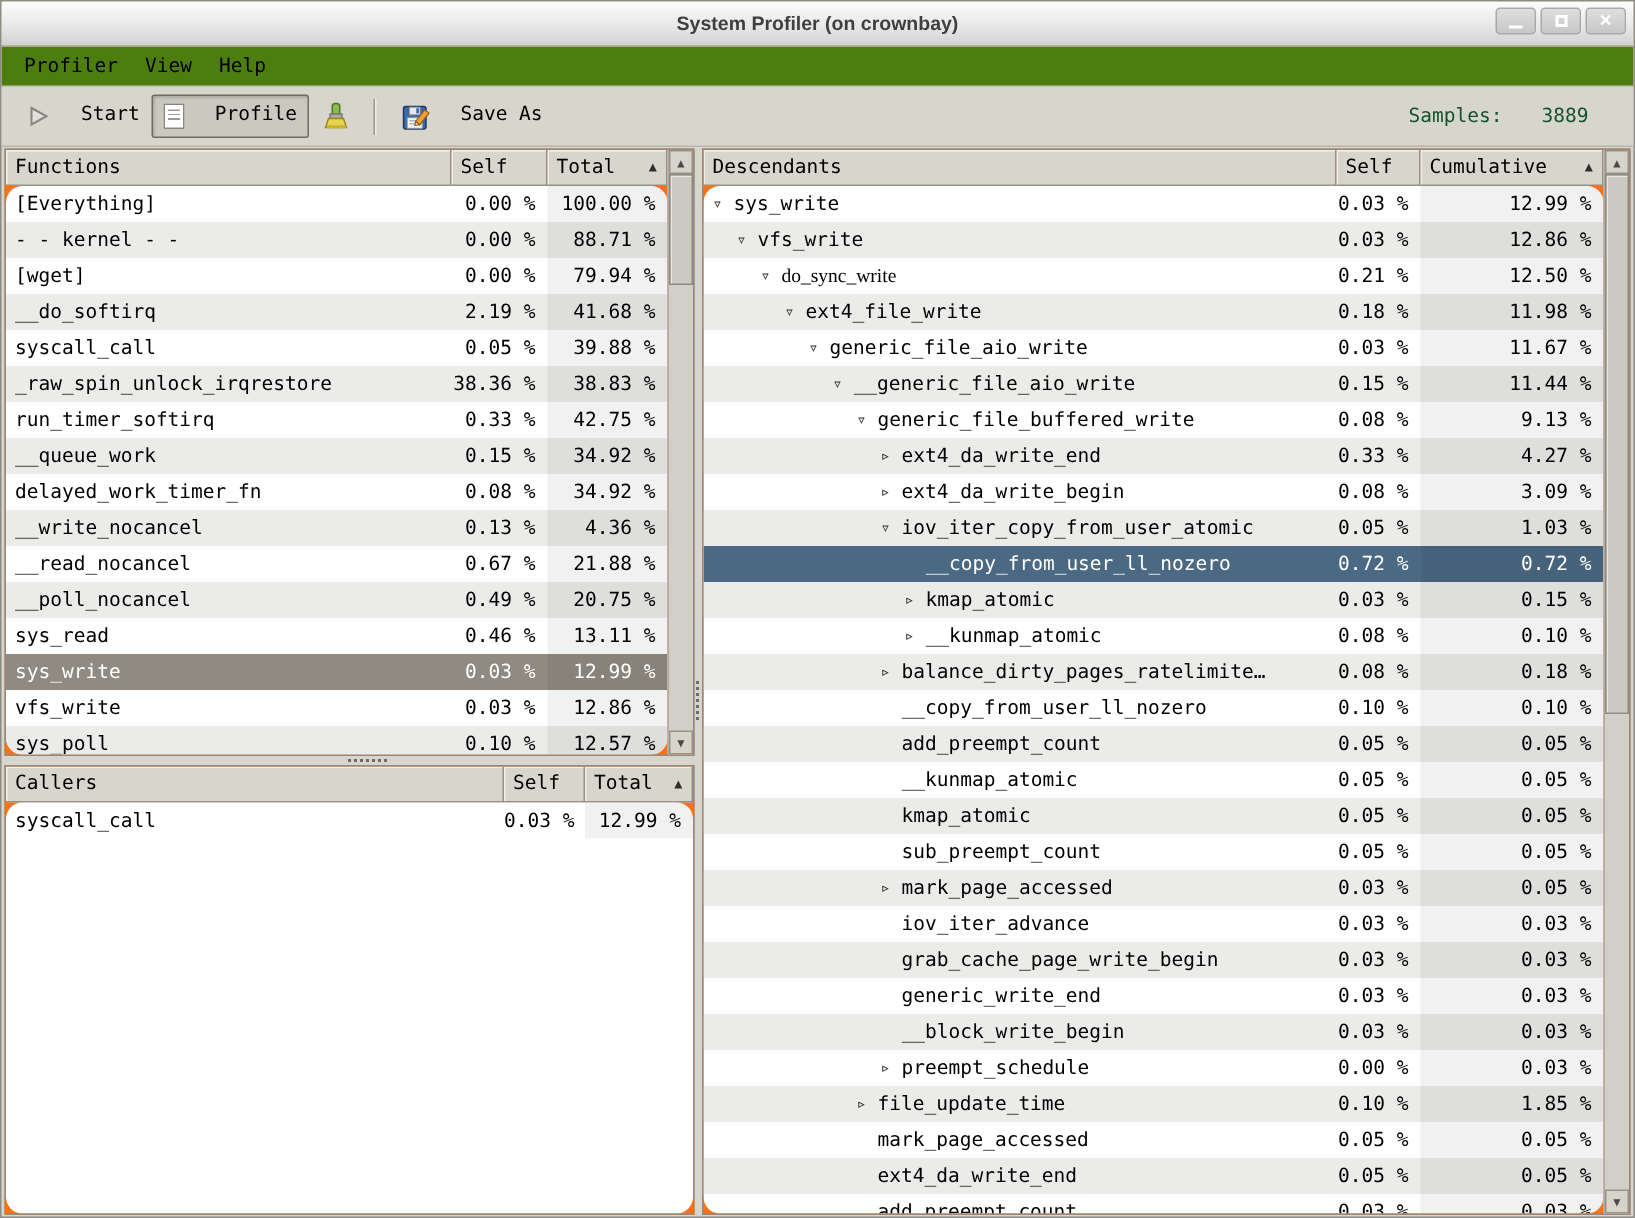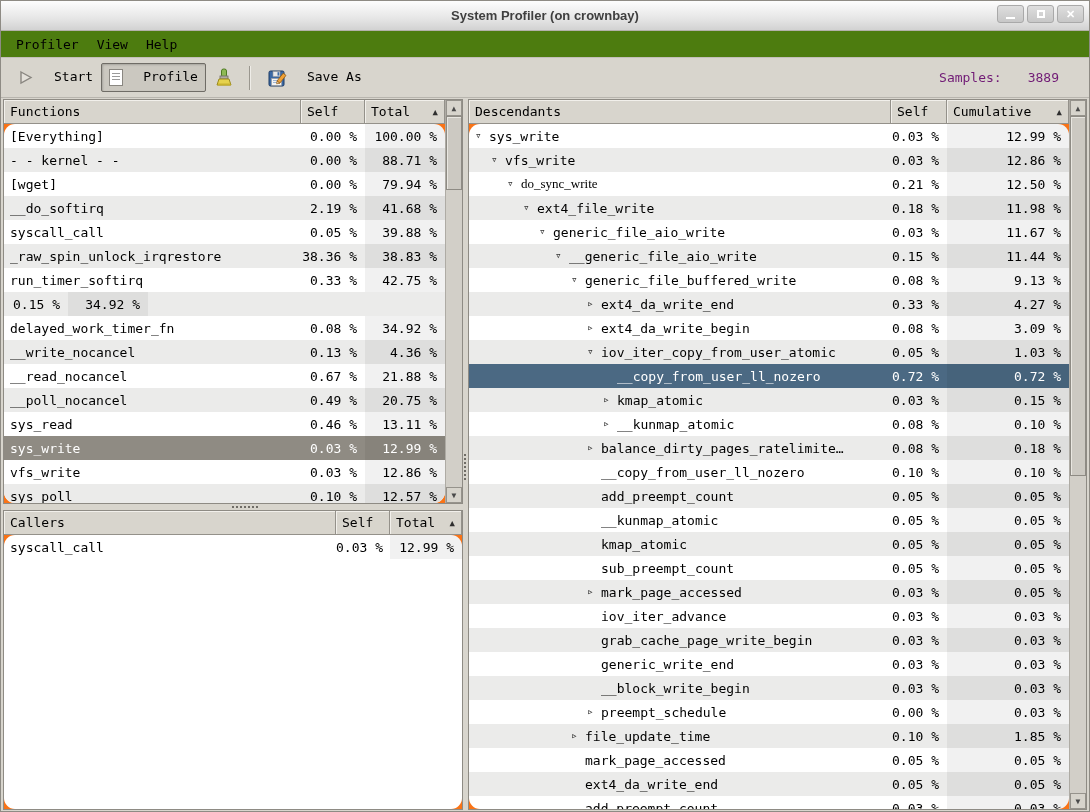--- a/index.html
+++ b/index.html
@@ -31,21 +31,21 @@
   .menubar{ height:27px; flex:0 0 27px; display:flex; align-items:center; padding-left:6px;
             border-bottom:1px solid #c3c0b9; background:#4d7c0f;}
   .menu-item{ padding:3px 9px; }
   
   .toolbar{ height:40px; flex:0 0 40px; display:flex; align-items:center; padding:0 8px;
             border-bottom:1px solid #b8b5ae; background:#d8d5cd;}
   .tbtn{ display:flex; align-items:flex-start; gap:20px; padding:5px 7px; border:1px solid transparent; border-radius:2px;}
   .tbtn.pressed{ background:#cbc8c0; border:1px solid #6f6c66; box-shadow:inset 1px 1px 2px rgba(0,0,0,.18);}
   .tsep{ width:0; height:24px; border-left:1px solid #9a978f; border-right:1px solid #efede8; margin:0 9px;}
   .tspacer{ flex:1; }
-  .samples{ color:#701a75; display:flex; align-items:center; margin-right:22px;}
+  .samples{ color:#14532d; display:flex; align-items:center; margin-right:22px;}
   .samples .val{ margin-left:26px; }
   .doc-icon{ width:14px; height:17px; background:#fff; border:1px solid #8a8781; position:relative;}
   .doc-icon::before{ content:""; position:absolute; left:2px; right:2px; top:3px; height:9px;
      background:repeating-linear-gradient(#9a9a9a 0 1px, transparent 1px 3px);}
   
   .content{ flex:1; display:flex; min-height:0; }
   .left-pane{ width:462px; flex:0 0 462px; display:flex; flex-direction:column; min-height:0; padding:1px 0 1px 2px;}
   .vsplit{ width:5px; flex:0 0 5px; position:relative; }
   .vsplit .dots{ position:absolute; left:1px; top:50%; transform:translateY(-50%);
      width:2px; height:2px; background:#6f6c66;
@@ -200,20 +200,21 @@
                 <div class="cell-name">_raw_spin_unlock_irqrestore</div>
                 <div class="cell-num w-fn-self">38.36 %</div>
                 <div class="cell-num tinted w-fn-total">38.83 %</div>
               </div>
               <div class="row">
                 <div class="cell-name">run_timer_softirq</div>
                 <div class="cell-num w-fn-self">0.33 %</div>
                 <div class="cell-num tinted w-fn-total">42.75 %</div>
               </div>
               <div class="row alt">
+                <div class="cell-name">__queue_work</div>
                 <div class="cell-num w-fn-self">0.15 %</div>
                 <div class="cell-num tinted w-fn-total">34.92 %</div>
               </div>
               <div class="row">
                 <div class="cell-name">delayed_work_timer_fn</div>
                 <div class="cell-num w-fn-self">0.08 %</div>
                 <div class="cell-num tinted w-fn-total">34.92 %</div>
               </div>
               <div class="row alt">
                 <div class="cell-name">__write_nocancel</div>

